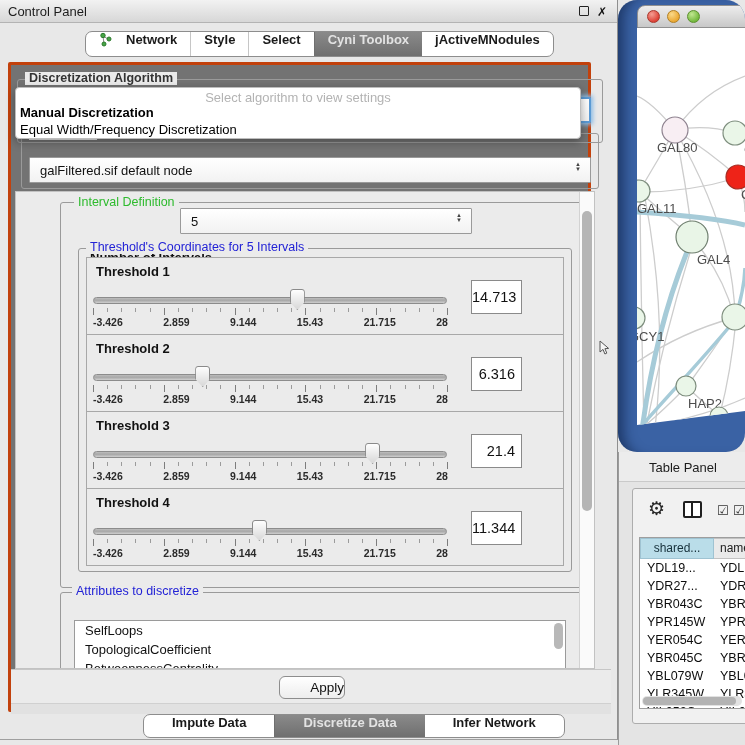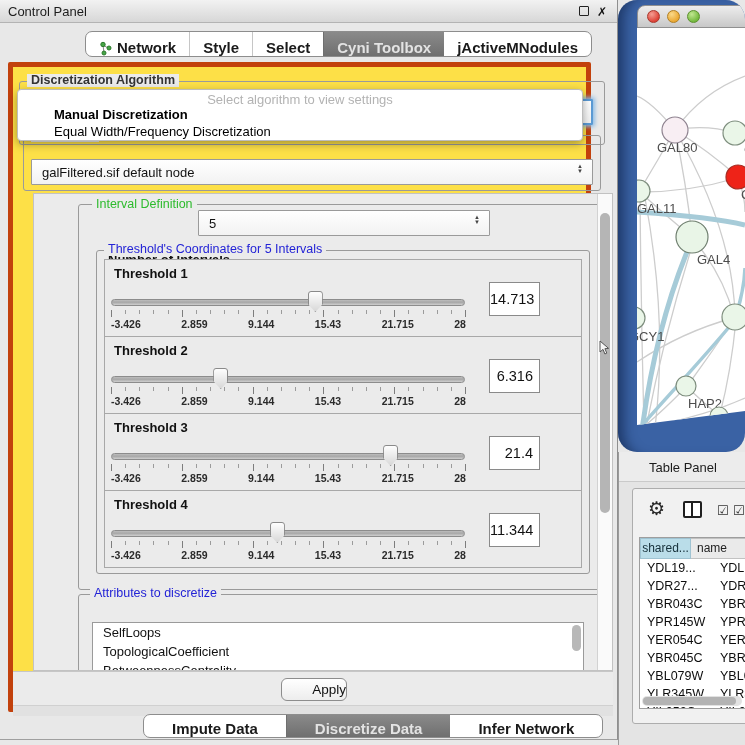--- a/index.html
+++ b/index.html
@@ -14,57 +14,57 @@
   #titlebar{left:0;top:0;width:100%;height:23px;
     background:linear-gradient(#f2f2f2,#d7d7d7);border-bottom:1px solid #b3b3b3;}
   #titlebar .t{position:absolute;left:8px;top:4px;font-size:13px;color:#1c1c1c;}
   .tb-ico{position:absolute;top:6px;font-size:12px;color:#111;line-height:12px;cursor:default;}
   #float-ico{right:28px;width:10px;height:10px;border:1.5px solid #222;border-radius:1px;}
   #close-ico{right:10px;font-weight:bold;}
 
   
   .seg{display:inline-flex;border:1px solid #8d8d8d;border-radius:7px;background:#fff;
     overflow:hidden;height:26px;align-items:stretch;}
-  .seg .s{display:flex;align-items:flex-end;gap:5px;padding:0 13px;font-size:15px;
+  .seg .s{display:flex;align-items:flex-start;gap:14px;padding:0 13px;font-size:13px;
     font-weight:600;color:#1a1a1a;border-left:1px solid #c6c6c6;cursor:default;white-space:nowrap;}
   .seg .s:first-child{border-left:none;}
   .seg .s.sel{background:linear-gradient(#8a8a8a,#6f6f6f);color:#e3e3e3;border-left-color:#6f6f6f;}
   .seg .s.sel + .s{border-left:none;border-radius:11px;}
   #top-tabs{left:85px;top:31px;}
   #bottom-tabs{left:143px;top:714px;}
   #bottom-tabs .s{padding:0 28px;}
   #bottom-tabs.seg{height:24px;}
 
   
-  #content{left:8px;top:62px;width:583px;height:650px;background:#fde047;
-    border:5px solid #c2410c;border-radius:2px;}
+  #content{left:8px;top:62px;width:583px;height:650px;background:#737373;
+    border:3px solid #c2410c;border-radius:2px;}
   .groupbox{position:absolute;border:1px solid #9a9a9a;border-radius:3px;}
   .gtitle{position:absolute;font-size:12.5px;background:#ebebeb;padding:0 4px;line-height:13px;}
   .combo{position:absolute;height:26px;background:linear-gradient(#ffffff,#f2f2f2);
     border:1px solid #9a9a9a;border-radius:1px;font-size:13px;color:#111;
     display:flex;align-items:center;padding:0 10px;cursor:default;}
   .combo .arrows{position:absolute;right:9px;top:4px;display:flex;flex-direction:column;
     font-size:6px;line-height:5px;color:#444;letter-spacing:0;}
 
   
   #algo-combo{left:14px;top:32px;width:566px;border:2px solid #5b9bd5;
     box-shadow:0 0 4px 2px #8ebde6;z-index:2;}
 
   
   #algo-popup{left:4px;top:22px;width:566px;height:52px;background:#fff;
     border:1px solid #bdbdbd;border-radius:4px;box-shadow:0 3px 10px rgba(0,0,0,.35);
     z-index:5;overflow:hidden;}
   #algo-popup .hint{position:absolute;left:0;right:0;top:2px;text-align:center;
     color:#b3b3b3;font-size:13px;}
-  #algo-popup .opt{position:absolute;left:4px;font-size:13px;color:#000;white-space:nowrap;margin-left:32px;}
+  #algo-popup .opt{position:absolute;left:4px;font-size:13px;color:#000;white-space:nowrap;}
   #algo-popup .opt.b{font-weight:bold;top:17px;}
   #algo-popup .opt.r{top:34px;}
 
   
-  #viewport{left:20px;top:126px;width:580px;height:478px;background:#ebebeb;
+  #viewport{left:4px;top:126px;width:580px;height:478px;background:#ebebeb;
     border:1px solid #c2c2c2;overflow:hidden;}
   #vscroll{position:absolute;right:0;top:0;width:15px;height:100%;background:#fafafa;
     border-left:1px solid #d2d2d2;}
   #vscroll .thumb{position:absolute;left:2px;top:19px;width:10px;height:300px;
     background:#b5b5b5;border-radius:6px;}
 
   #interval-group{left:44px;top:10px;width:522px;height:386px;}
   #interval-title{left:58px;top:4px;color:#2dbb2d;}
   .lbl-b{position:absolute;font-size:13px;font-weight:bold;color:#111;white-space:nowrap;margin-top:20px;}
   #num-int-combo{left:164px;top:16px;width:292px;}
@@ -137,21 +137,21 @@
     border:1px solid #adadad;border-radius:3px;overflow:hidden;}
   #tp-toolbar{position:absolute;left:0;top:0;width:100%;height:44px;}
   #gear{position:absolute;left:15px;top:10px;font-size:19px;color:#252525;cursor:pointer;line-height:19px;}
   #splitview{position:absolute;left:50px;top:12px;width:19px;height:17px;background:#fff;
     border:2px solid #1f1f1f;border-radius:2px;cursor:pointer;}
   #splitview::after{content:"";position:absolute;left:6px;top:0;width:2px;height:13px;background:#1f1f1f;}
   .cbx{position:absolute;top:14px;font-size:13px;color:#333;cursor:pointer;}
   #tbl{position:absolute;left:6px;top:48px;width:130px;height:172px;background:#fff;
     border:1px solid #9e9e9e;overflow:hidden;}
   #tbl .hdr{display:flex;height:21px;}
-  #tbl .hc1{width:51px;background:#badde9;border:1px solid #9fc3d2;font-size:12px;
+  #tbl .hc1{width:74px;background:#badde9;border:1px solid #9fc3d2;font-size:12px;
     color:#16303a;text-align:center;line-height:19px;cursor:pointer;}
   #tbl .hc2{flex:1;background:#eaeaea;border-top:1px solid #c2c2c2;border-bottom:1px solid #c2c2c2;
     font-size:12px;color:#222;padding-left:6px;line-height:19px;cursor:pointer;}
   #tbl .row{display:flex;height:18px;font-size:12.5px;color:#0d0d0d;cursor:pointer;}
   #tbl .c1{width:74px;padding-left:7px;line-height:18px;white-space:nowrap;overflow:hidden;}
   #tbl .c2{flex:1;padding-left:6px;line-height:18px;white-space:nowrap;overflow:hidden;}
   #hscroll{position:absolute;left:2px;bottom:2px;width:100px;height:10px;background:#e2e2e2;
     border-radius:5px;}
   #hscroll .thumb{position:absolute;left:1px;top:1px;width:93px;height:8px;background:#b3b3b3;border-radius:4px;}
 

